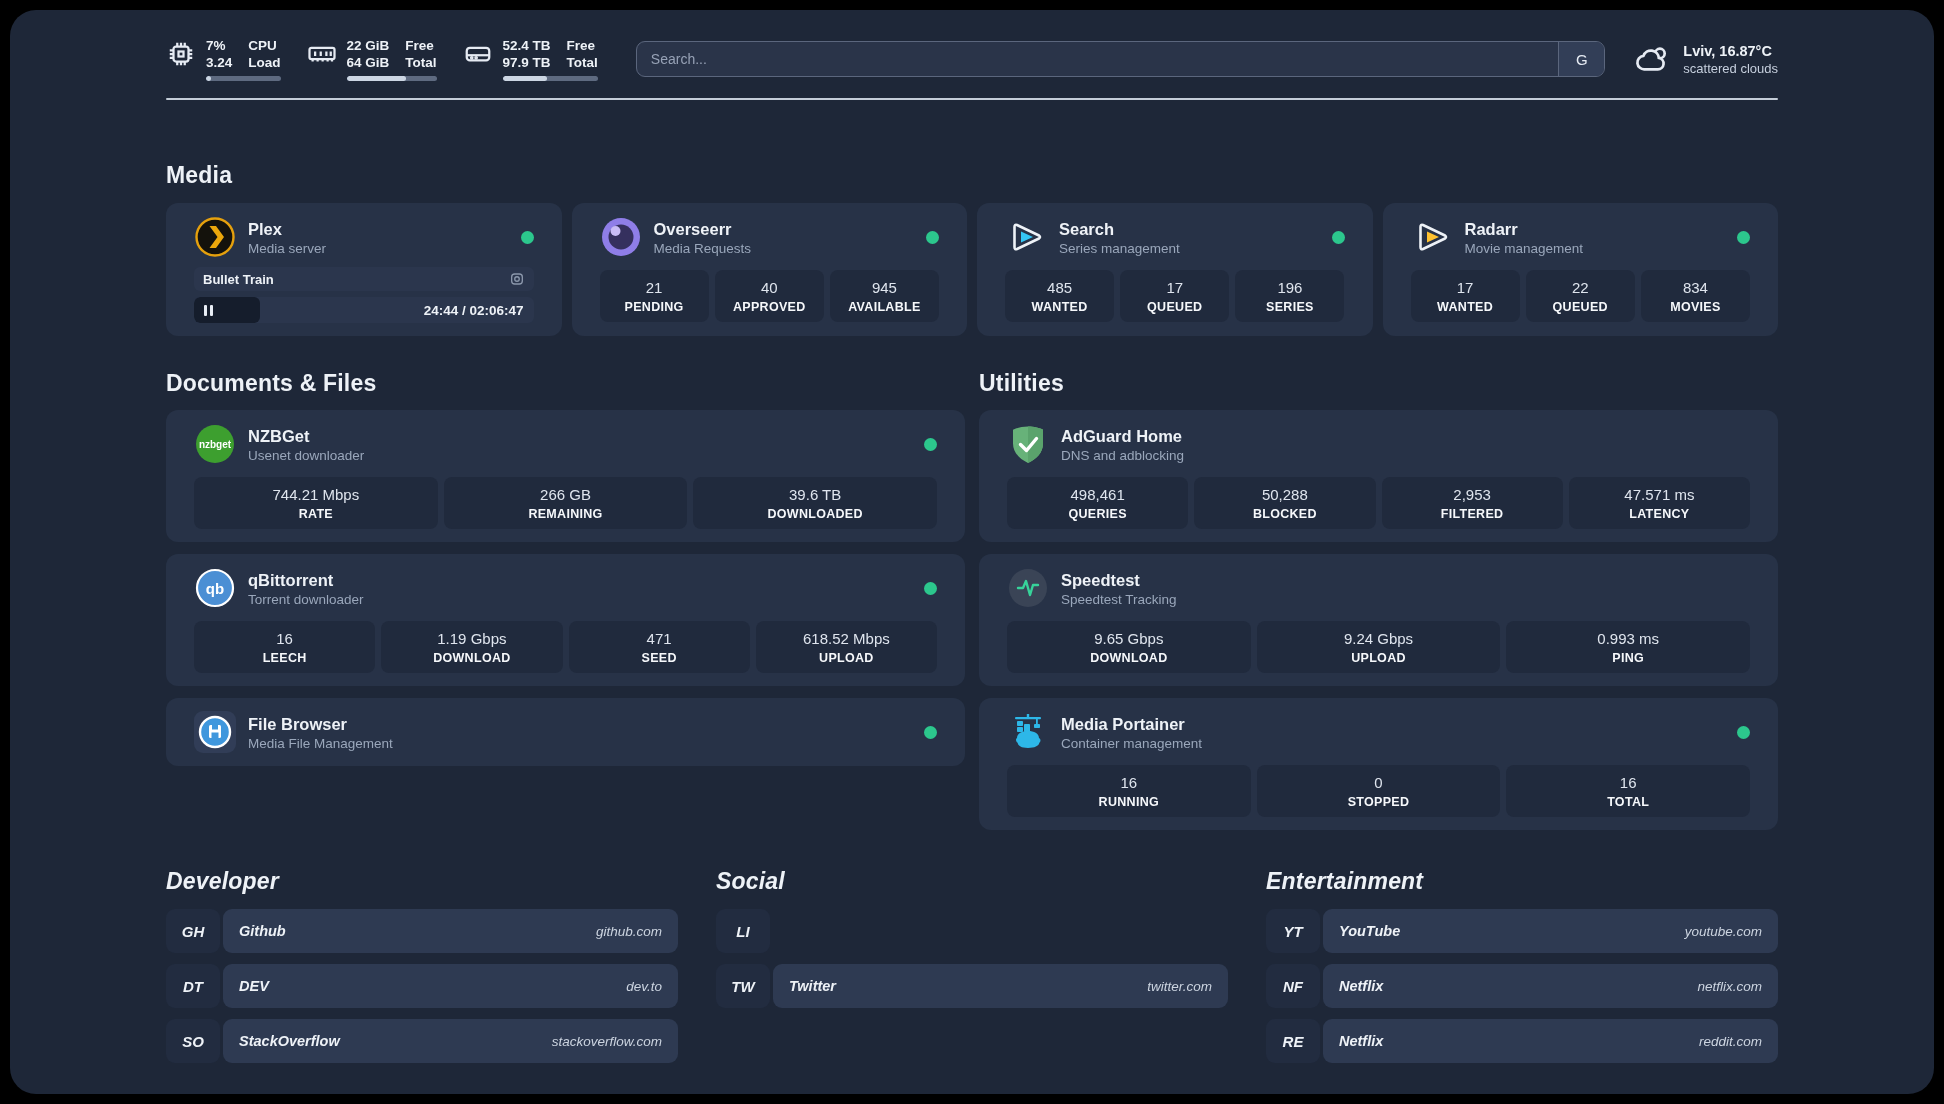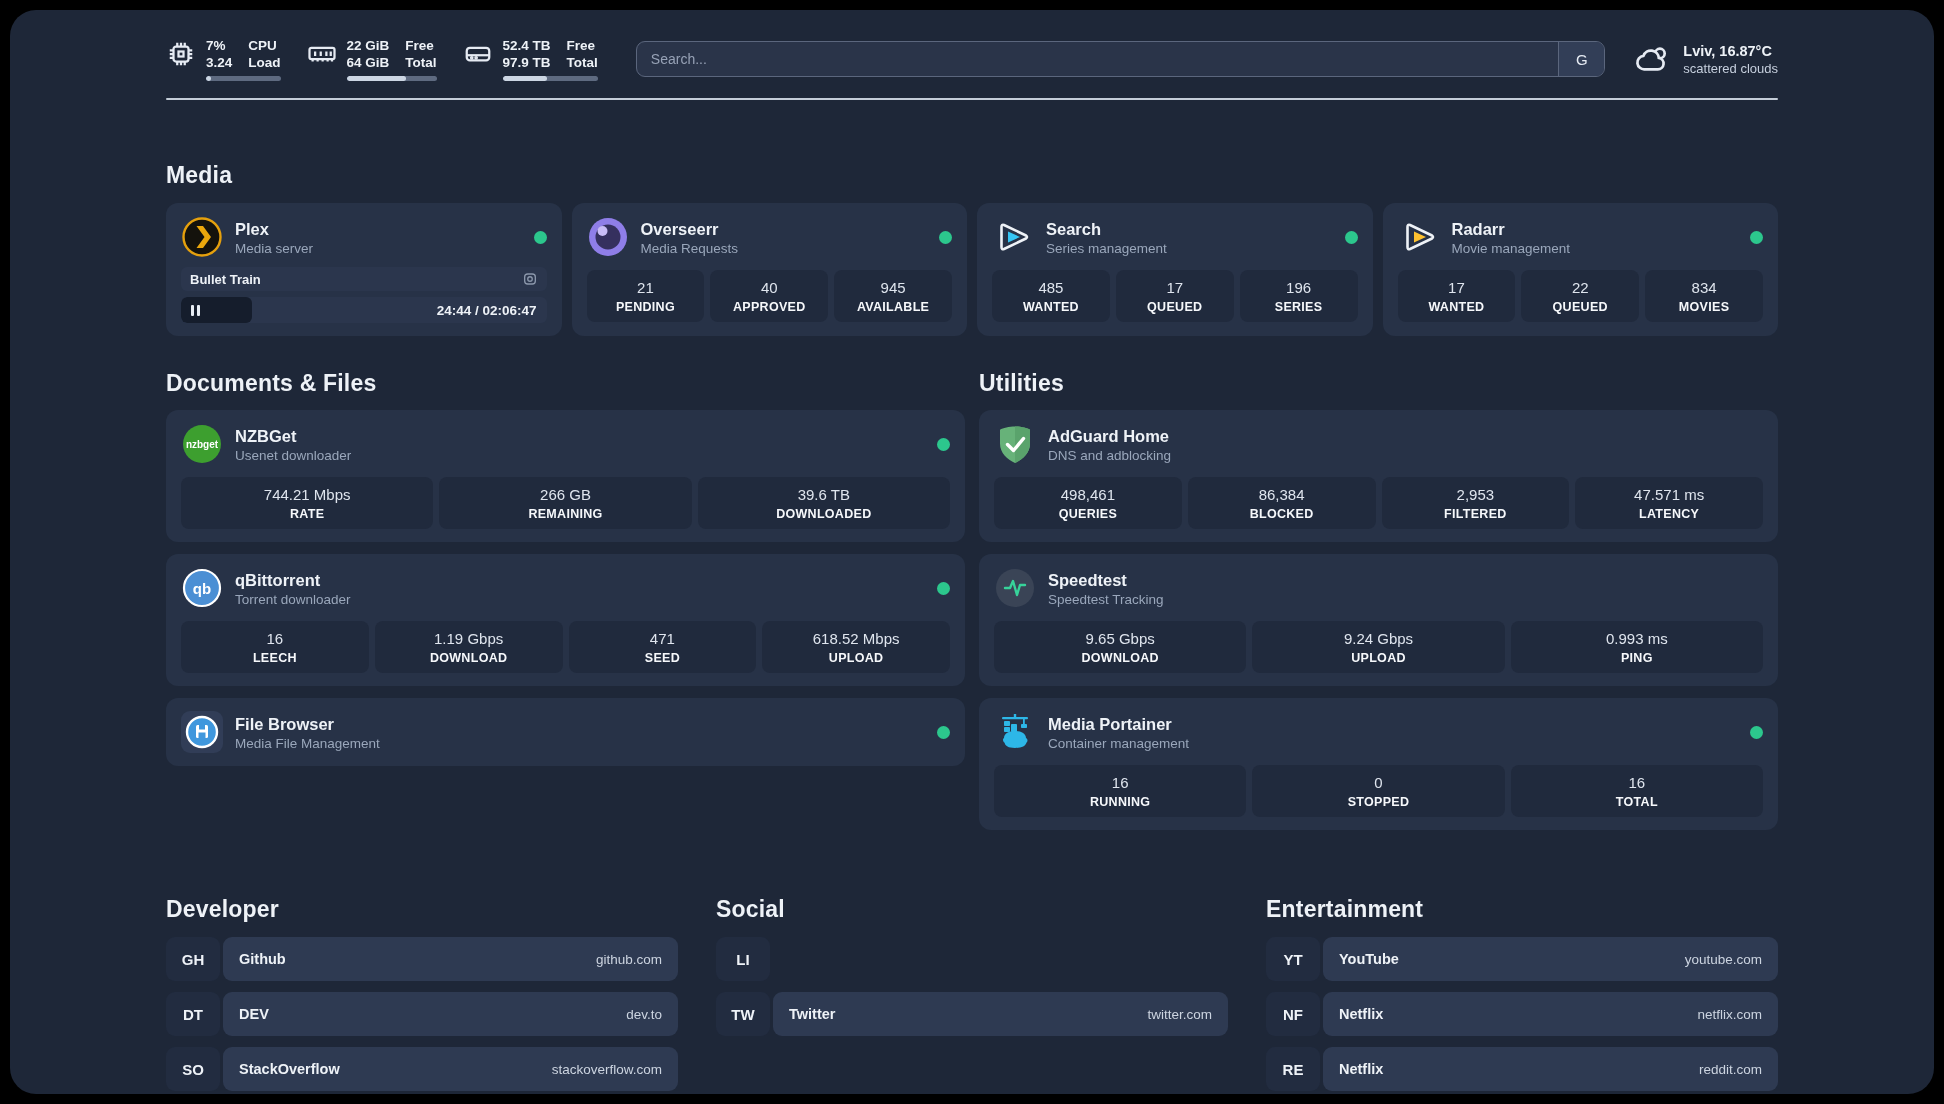--- a/index.html
+++ b/index.html
@@ -44,21 +44,21 @@
     background:#323e57;border-left:1px solid var(--search-border);color:#e6ebf3;font-size:15px;cursor:pointer;}
   .weather{display:flex;align-items:center;gap:12px;color:var(--text);}
   .weather .wtxt{display:flex;flex-direction:column;}
   .weather .wl1{font-size:14.5px;font-weight:600;}
   .weather .wl2{font-size:13px;color:#c6cfdd;margin-top:2px;}
   .divider{margin-top:16px;height:2px;background:var(--divider);border-radius:2px;opacity:.92;}
   
   .sec-title{font-size:23px;font-weight:600;color:var(--text);letter-spacing:.2px;}
   .media-title{margin-top:62px;}
   .media-grid{margin-top:14px;display:grid;grid-template-columns:repeat(4,1fr);gap:10px;}
-  .card{background:var(--card);border-radius:12px;padding:13px 15px;min-height:124px;}
+  .card{background:var(--card);border-radius:12px;padding:13px 28px;min-height:124px;}
   .card.short{min-height:0;}
   .chead{display:flex;align-items:center;gap:12px;}
   .app-icon{width:42px;height:42px;flex:0 0 auto;display:flex;align-items:center;justify-content:center;}
   .app-icon svg{width:42px;height:42px;}
   .icon-box{background:#313d57;border-radius:9px;}
   .ctit{font-size:16.5px;font-weight:700;color:var(--text);line-height:20px;}
   .csub{font-size:13.5px;color:var(--muted);margin-top:2px;}
   .dot{width:13px;height:13px;border-radius:50%;background:var(--green);margin-left:auto;flex:0 0 auto;}
   .tiles{margin-top:12px;display:grid;gap:6px;}
   .tiles.c3{grid-template-columns:repeat(3,1fr);}
@@ -73,21 +73,21 @@
   .pl-row{margin-top:6px;height:26px;border-radius:6px;background:var(--row);
     display:flex;align-items:center;position:relative;overflow:hidden;}
   .pl-elapsed{position:absolute;left:0;top:0;bottom:0;background:var(--row-dark);border-radius:6px;}
   .pauseb{position:relative;display:flex;gap:3px;margin-left:10px;cursor:pointer;}
   .pauseb span{display:block;width:3px;height:11px;background:#e8edf5;border-radius:1px;}
   .pl-time{position:relative;margin-left:auto;padding-right:10px;font-size:13.5px;font-weight:700;color:var(--text);}
   
   .twocol{display:grid;grid-template-columns:1fr 1fr;gap:0 14px;margin-top:34px;align-items:start;}
   .colstack{display:flex;flex-direction:column;gap:12px;margin-top:13px;}
   
-  .links-grid{display:grid;grid-template-columns:repeat(3,1fr);gap:0 38px;margin-top:66px;align-items:start;}
+  .links-grid{display:grid;grid-template-columns:repeat(3,1fr);gap:0 38px;margin-top:38px;align-items:start;font-style:italic;}
   .linklist{margin-top:14px;display:flex;flex-direction:column;gap:11px;}
   .lrow{display:flex;align-items:stretch;height:44px;cursor:pointer;}
   .badge{width:54px;background:var(--badge);border-radius:9px;display:flex;align-items:center;
     justify-content:center;font-size:15px;font-weight:700;color:var(--text);flex:0 0 auto;}
   .pill{flex:1;margin-left:3px;background:var(--pill);border-radius:9px;display:flex;
     align-items:center;padding:0 16px;}
   .pname{font-size:14.5px;font-weight:600;color:var(--text);}
   .purl{margin-left:auto;font-size:13.5px;color:#ccd4e0;}
   svg{display:block;}
 </style>
@@ -421,21 +421,21 @@
               <div class="ctit">AdGuard Home</div>
               <div class="csub">DNS and adblocking</div>
             </div>
           </div>
           <div class="tiles c4">
             <div class="tile">
               <div class="t-val">498,461</div>
                 <div class="t-lab">QUERIES</div>
             </div>
             <div class="tile">
-              <div class="t-val">86,384</div>
+              <div class="t-val">50,288</div>
                 <div class="t-lab">BLOCKED</div>
             </div>
             <div class="tile">
               <div class="t-val">2,953</div>
                 <div class="t-lab">FILTERED</div>
             </div>
             <div class="tile">
               <div class="t-val">47.571 ms</div>
                 <div class="t-lab">LATENCY</div>
             </div>

